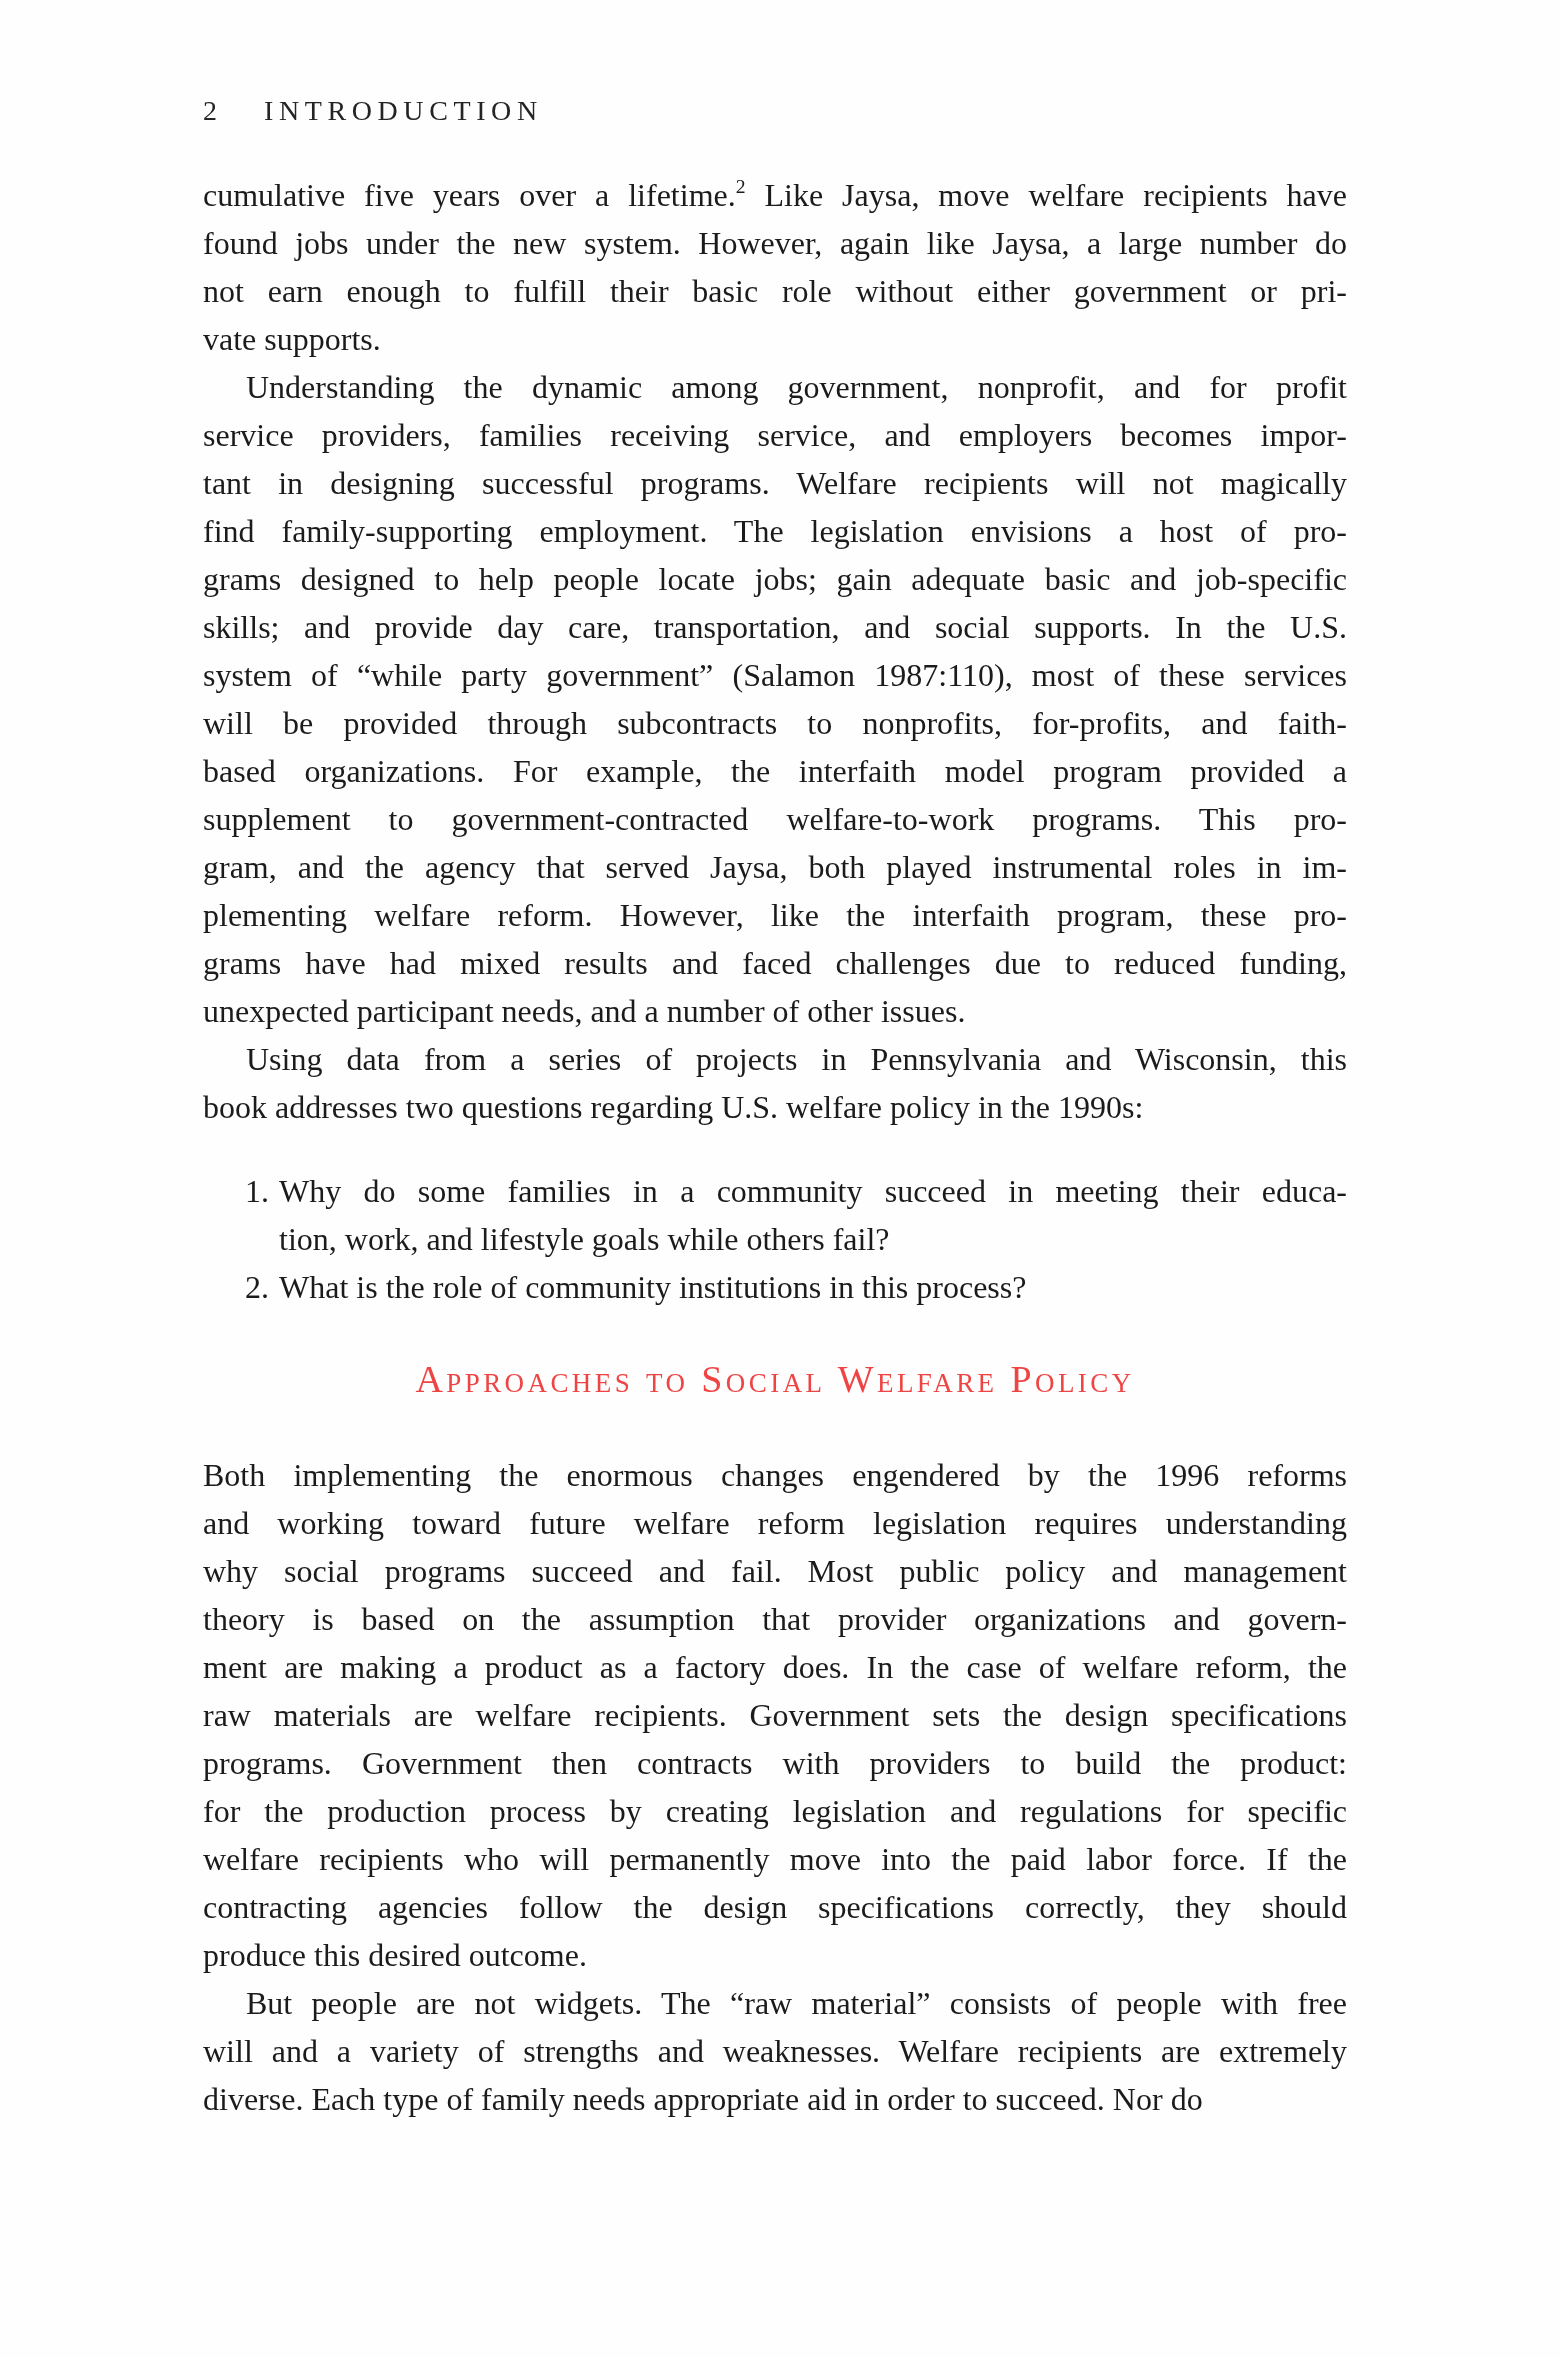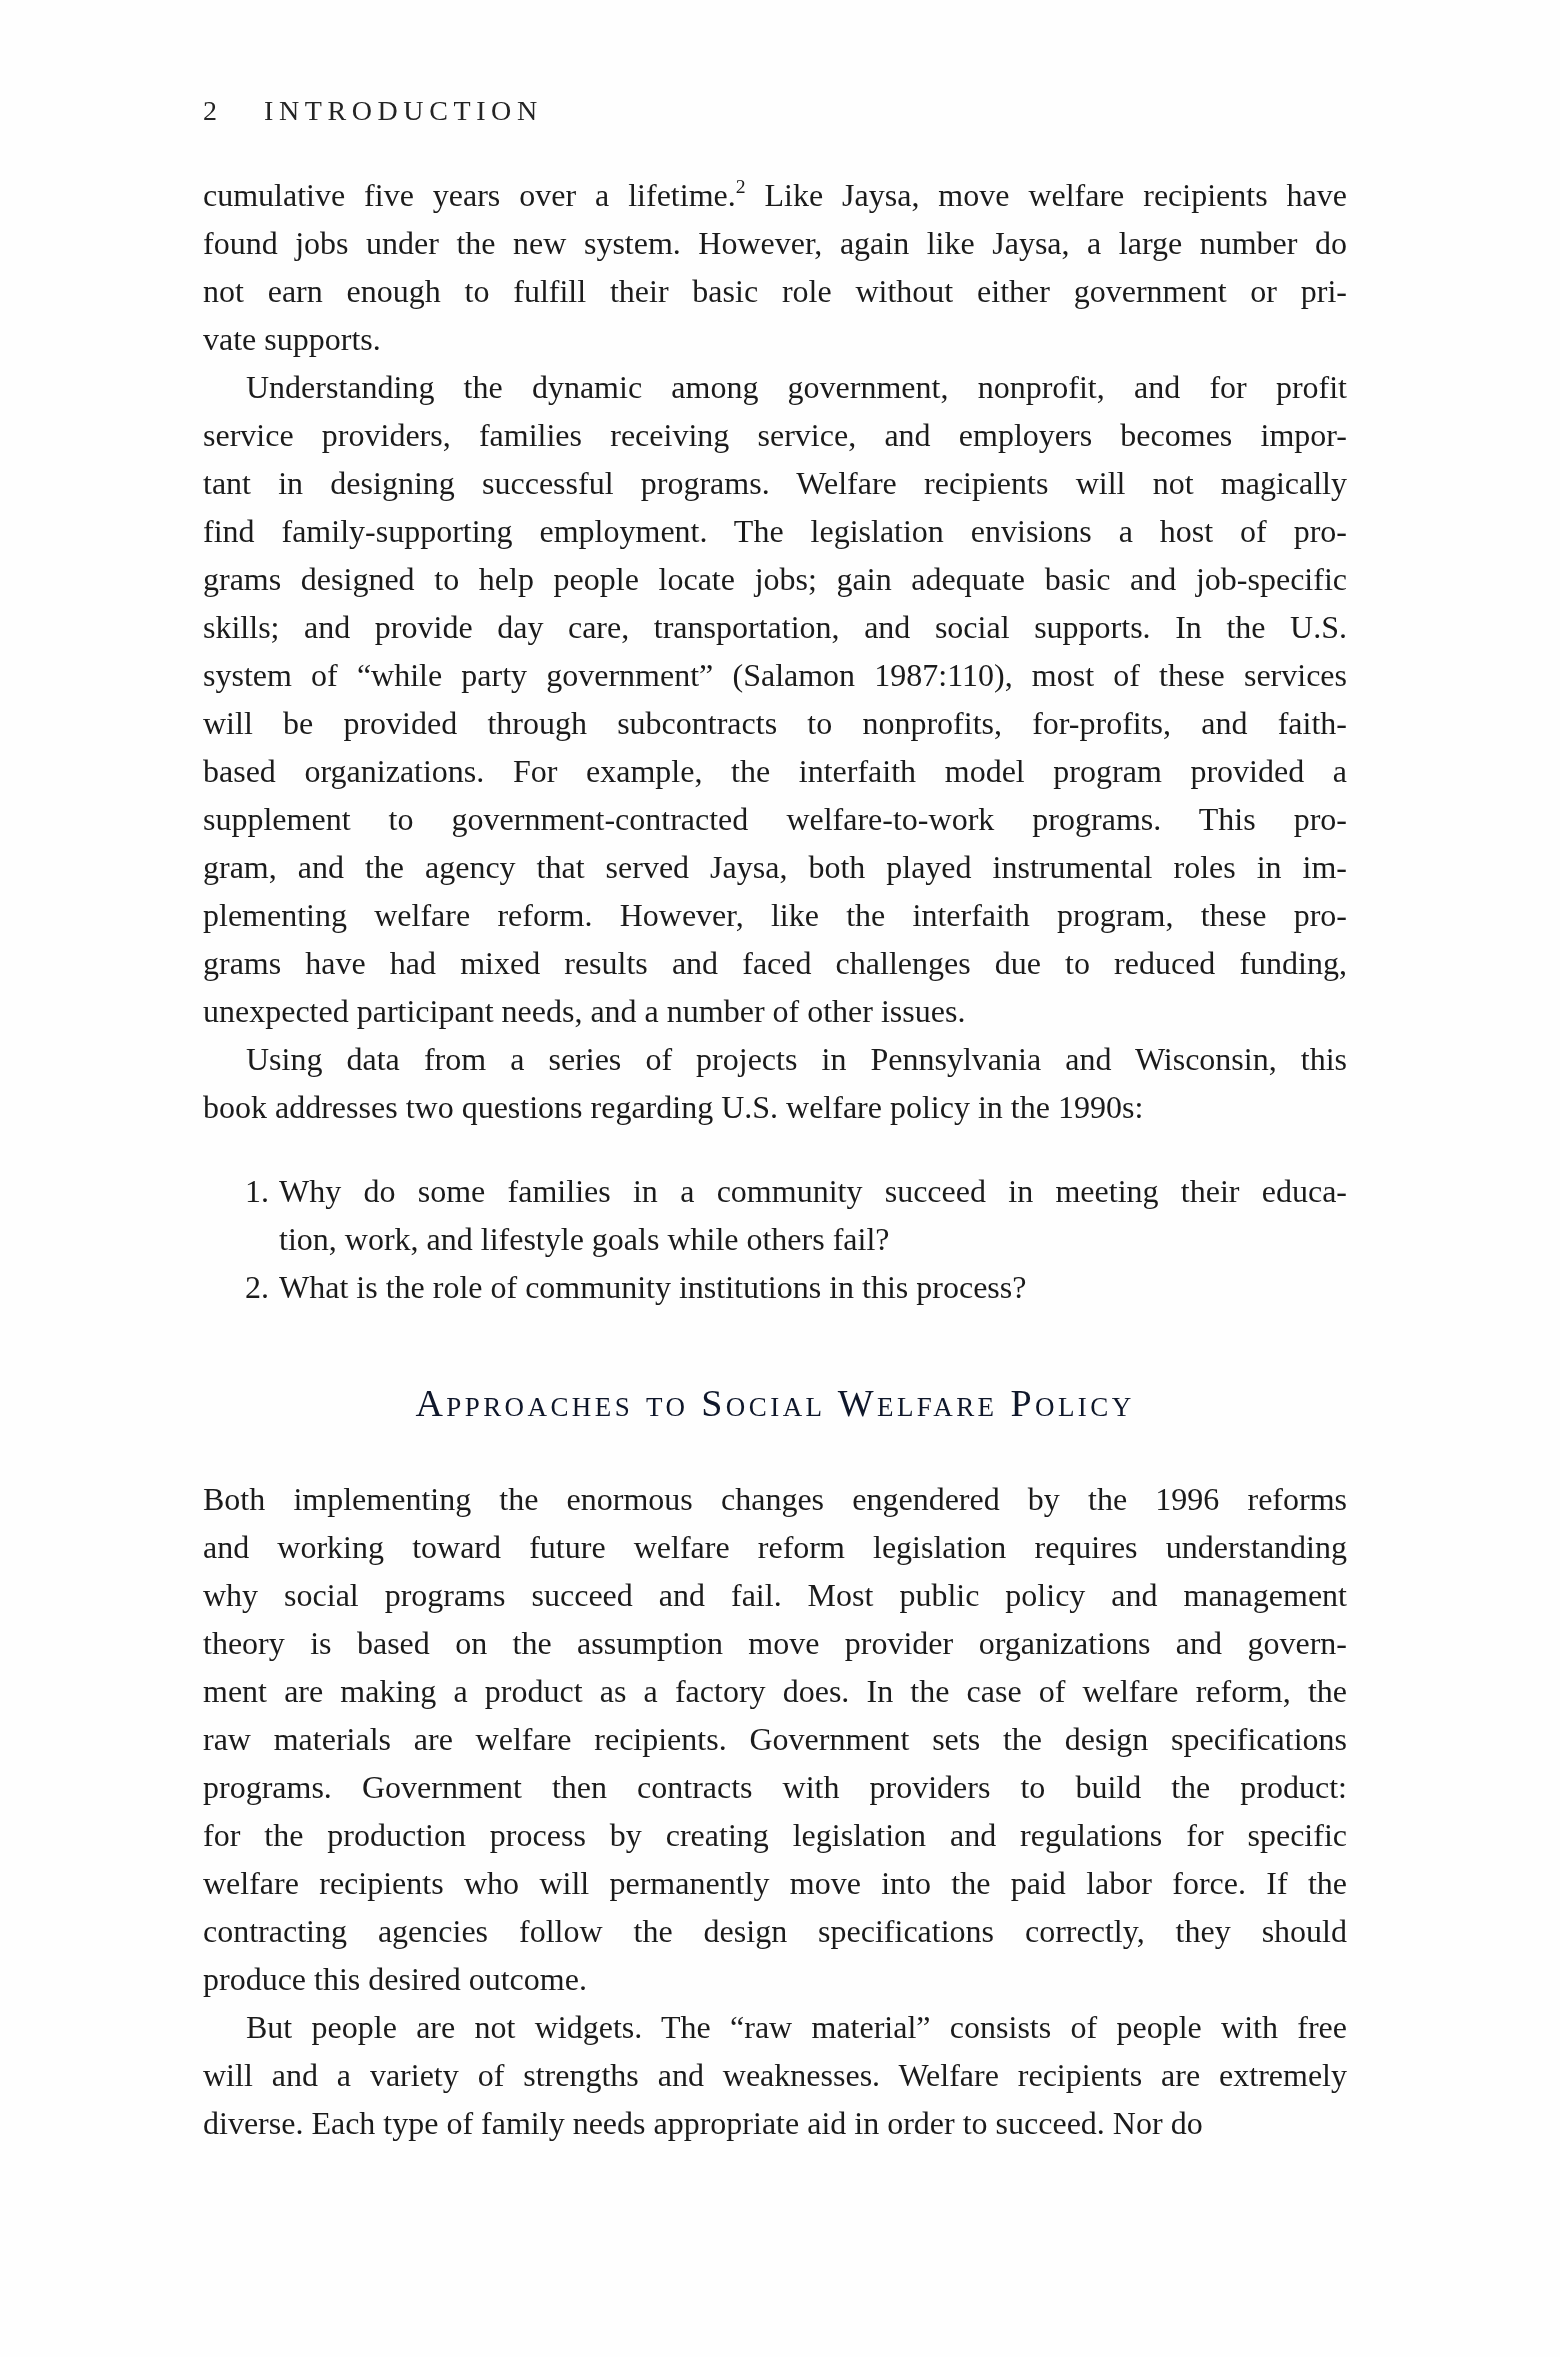--- a/index.html
+++ b/index.html
@@ -32,28 +32,28 @@
   }
   .para { margin: 0; }
   .line { text-align: justify; text-align-last: justify; }
   .line.last { text-align: justify; text-align-last: auto; }
   .line.indent { text-indent: 43px; }
   .fnref { font-size: 19.7px; vertical-align: 13px; line-height: 0; }
   .list { margin-top: 36px; }
   .list-item { position: relative; padding-left: 76px; }
   .list-number { position: absolute; left: 42px; top: 0; }
   .section-heading {
-    margin-top: 70px;
+    margin-top: 46px;
     margin-bottom: 49px;
     line-height: 45px;
     text-align: center;
     font-variant: small-caps;
     font-size: 38px;
     letter-spacing: 0.09em;
-    color: #0f172a;
+    color: #ef4444;
   }
 </style>
 </head>
 <body>
 
 <div class="page">
   <div class="running-header">
     <span class="page-number">2</span>
     <span class="running-head">INTRODUCTION</span>
   </div>
@@ -93,21 +93,21 @@
         <div class="list-item">
           <span class="list-number">2.</span>
           <div class="line last">What is the role of community institutions in this process?</div>
         </div>
       </div>
       <div class="section-heading">Approaches to Social Welfare Policy</div>
       <div class="para">
         <div class="line">Both implementing the enormous changes engendered by the 1996 reforms</div>
         <div class="line">and working toward future welfare reform legislation requires understanding</div>
         <div class="line">why social programs succeed and fail. Most public policy and management</div>
-        <div class="line">theory is based on the assumption move provider organizations and govern-</div>
+        <div class="line">theory is based on the assumption that provider organizations and govern-</div>
         <div class="line">ment are making a product as a factory does. In the case of welfare reform, the</div>
         <div class="line">raw materials are welfare recipients. Government sets the design specifications</div>
         <div class="line">programs. Government then contracts with providers to build the product:</div>
         <div class="line">for the production process by creating legislation and regulations for specific</div>
         <div class="line">welfare recipients who will permanently move into the paid labor force. If the</div>
         <div class="line">contracting agencies follow the design specifications correctly, they should</div>
         <div class="line last">produce this desired outcome.</div>
       </div>
       <div class="para">
         <div class="line indent">But people are not widgets. The “raw material” consists of people with free</div>

